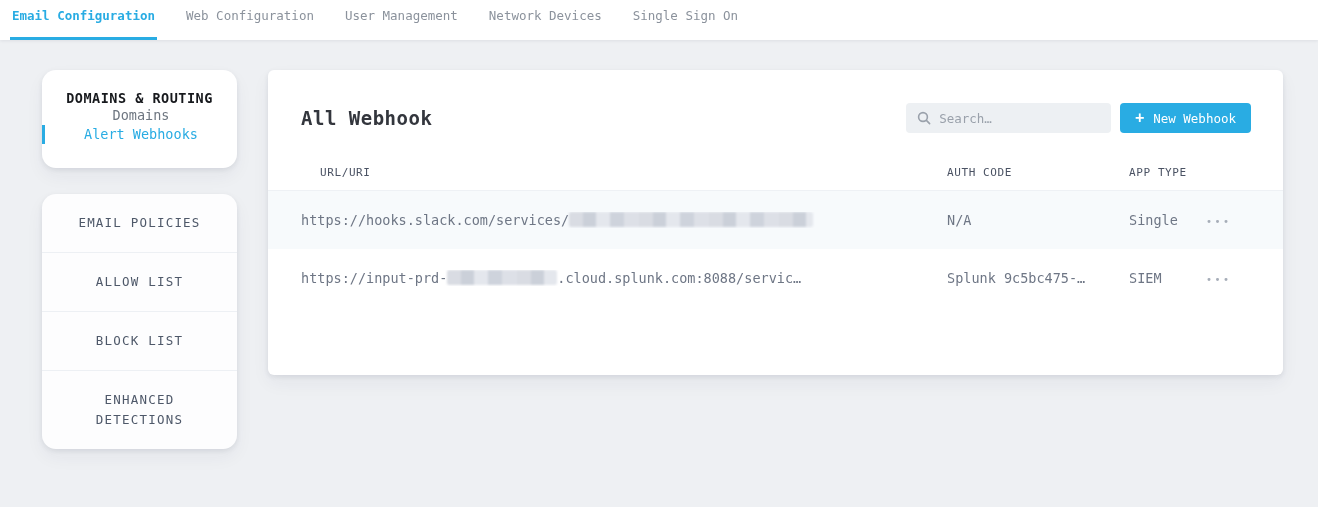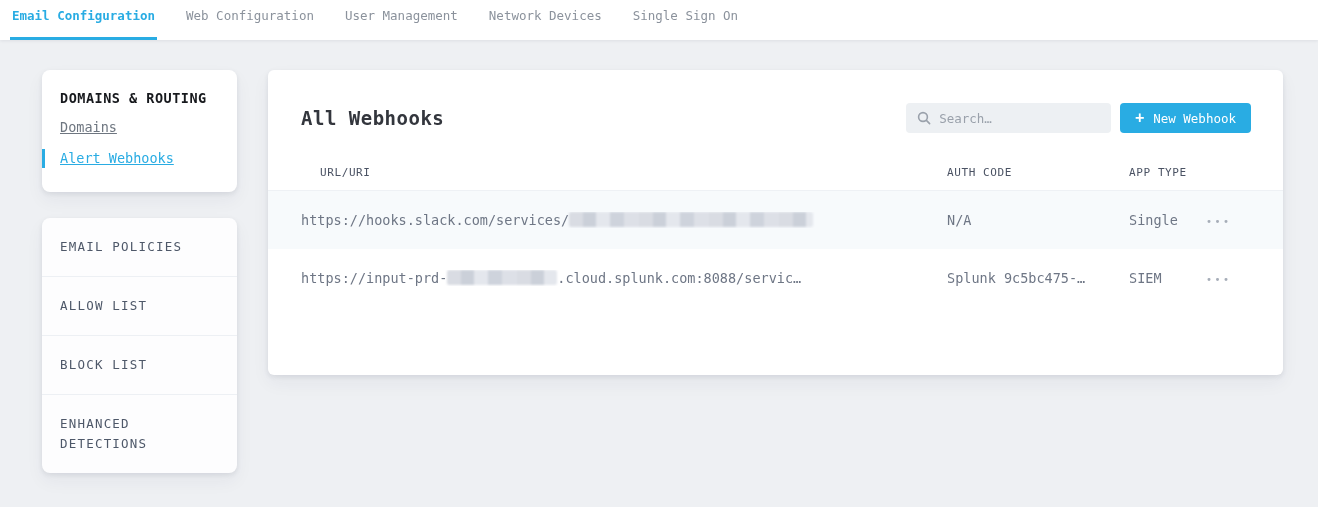--- a/index.html
+++ b/index.html
@@ -40,42 +40,42 @@
 
   
   .content {
     display: flex;
     align-items: flex-start;
     padding: 30px 35px 0 42px;
   }
   .sidebar { flex: 0 0 195px; width: 195px; }
   .card {
     background: #ffffff;
-    border-radius: 8px;
+    border-radius: 14px;
     box-shadow: 0 2px 5px rgba(30,40,70,.09), 0 8px 18px rgba(30,40,70,.05);
     overflow: hidden;
+    text-align: center;
   }
   .card.routing { padding: 20px 0 24px; }
   .routing-title {
     font-size: 13.5px;
     font-weight: bold;
     color: #17191d;
     letter-spacing: .5px;
     padding: 0 18px;
   }
   .routing-item {
     font-size: 13.5px;
     color: #6e7680;
     line-height: 19px;
     padding: 0 15px;
     border-left: 3px solid transparent;
-    margin-top: 12px;
+    margin-top: 0;
     cursor: pointer;
     white-space: nowrap;
-    text-decoration: underline;
   }
   .routing-item.active {
     color: #29ace3;
     border-left-color: #29ace3;
   }
 
   .card.sections { margin-top: 26px; background: #fdfdfe; }
   .section {
     padding: 19px 18px;
     font-size: 12.5px;
@@ -218,21 +218,21 @@
       <div class="section">ALLOW LIST</div>
       <div class="section">BLOCK LIST</div>
       <div class="section">ENHANCED DETECTIONS</div>
     </div>
 
   </div>
 
   <div class="panel">
 
     <div class="panel-header">
-      <div class="panel-title">All Webhooks</div>
+      <div class="panel-title">All Webhook</div>
       <div class="header-actions">
         <div class="searchbox">
           <svg width="14" height="14" viewBox="0 0 14 14">
             <circle cx="6" cy="6" r="4.4" fill="none" stroke="#9aa1ab" stroke-width="1.6"></circle>
             <line x1="9.4" y1="9.4" x2="12.6" y2="12.6" stroke="#9aa1ab" stroke-width="1.6" stroke-linecap="round"></line>
           </svg>
           <input type="text" placeholder="Search…" style="">
         </div>
         <button class="btn-primary">
           <span class="plus">+</span>

